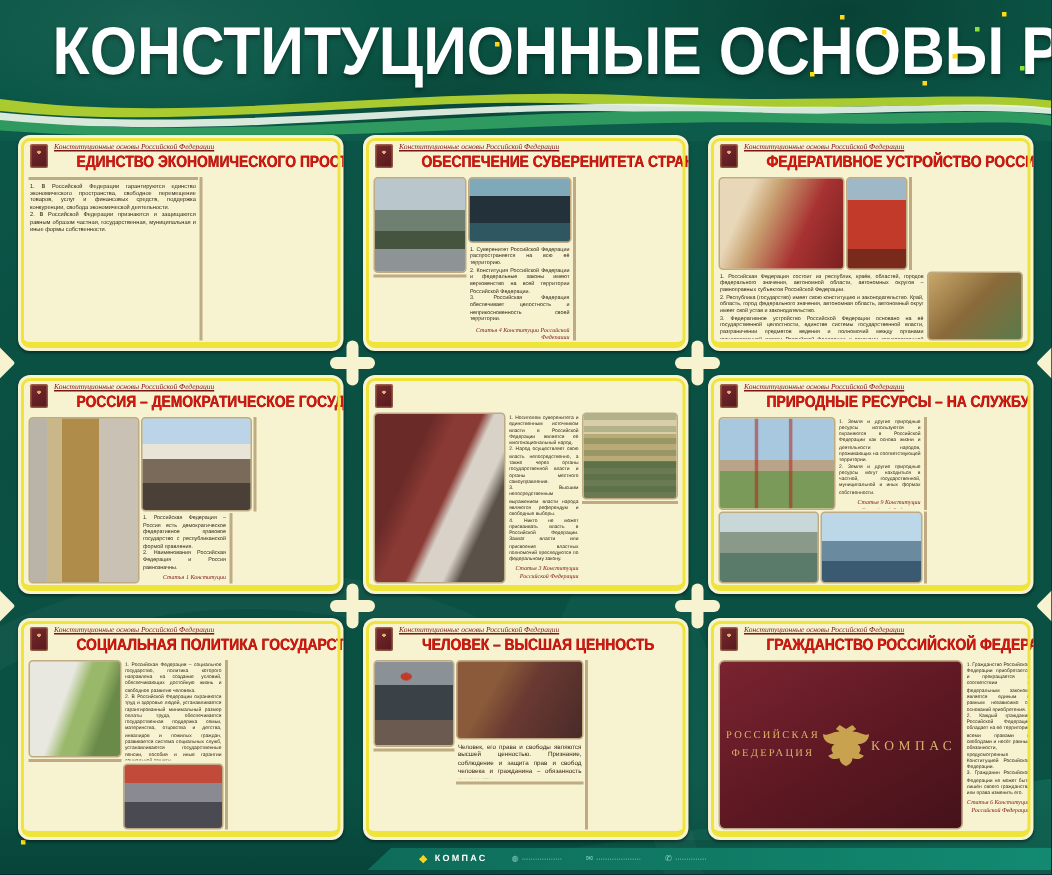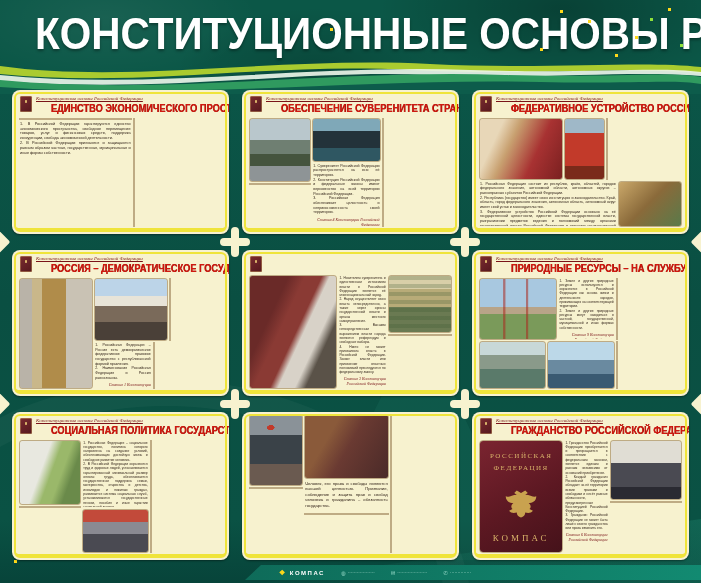--- a/index.html
+++ b/index.html
@@ -121,22 +121,22 @@
        radial-gradient(7px 5px at 88% 22%,#e8ecf0 0 60%,transparent 66%),
        linear-gradient(#d8e0e8 0 22%,#3a4a5a 22% 74%,#2a3442 74%);}
   .f8d{background:linear-gradient(120deg,#9a6aa8 0 28%,#c8a0b8 46% 58%,#7a8a5a 74%);}
   .f8e{background:repeating-linear-gradient(rgba(120,85,40,.3) 0 2px,transparent 2px 5px),
        linear-gradient(#c8a868 0 58%,#8a6a40 58%);}
   .f9b{background:linear-gradient(#e0ddd4 0 38%,#4a4a52 38% 80%,#2a2a32 80%);}
   .f9c{background:linear-gradient(#b89a6a 0 26%,#8a6a4a 26% 68%,#5a4432 68%);}
   
   .passport{border-radius:3px;outline:1px solid rgba(120,85,40,.45);flex:none;
     background:linear-gradient(150deg,#7a2430,#5c1822 55%,#45121a);
-    color:#d9b36a;display:flex;flex-direction:column;align-items:center;
-    justify-content:space-between;padding:10px 4px 9px;box-sizing:border-box;
+    color:#d9b36a;display:flex;flex-direction:row;align-items:center;
+    padding:10px 4px 9px;box-sizing:border-box;
     font-family:"Liberation Serif",serif;text-align:center;}
   .pp-country{font-size:7px;letter-spacing:1.5px;white-space:pre-line;line-height:1.7;}
   .pp-label{font-size:9px;letter-spacing:3px;}
   .pp-eagle{width:34px;height:30px;}
   
   .footer{position:absolute;right:0;bottom:3px;height:15px;width:456px;
     background:linear-gradient(90deg,#0e6b59,#128a71);
     clip-path:polygon(16px 0,100% 0,100% 100%,0 100%);
     display:flex;align-items:center;gap:16px;padding-left:34px;box-sizing:border-box;}
   .brand{display:flex;align-items:center;gap:3px;color:#fff;font-weight:bold;
@@ -334,20 +334,27 @@
 2. В Российской Федерации охраняются труд и здоровье людей, устанавливается гарантированный минимальный размер оплаты труда, обеспечивается государственная поддержка семьи, материнства, отцовства и детства, инвалидов и пожилых граждан, развивается система социальных служб, устанавливаются государственные пенсии, пособия и иные гарантии социальной защиты.</div>
 
           </div>
           <div class="ph f7c" style="flex:0 0 38%"></div>
         </div>
         <div class="ph f7d grow"></div>
       </div>
     </section>
 
     <section class="panel">
+      <div class="p-head">
+        <div class="book"></div>
+        <div class="p-head-right">
+          <div class="kicker">Конституционные основы Российской Федерации</div>
+          <div class="p-title">ЧЕЛОВЕК – ВЫСШАЯ ЦЕННОСТЬ</div>
+        </div>
+      </div>
       <div class="p-cont row">
         <div class="col" style="flex:0 0 26%">
           <div class="ph f8a" style="flex:0 0 51%"></div>
           <div class="ph f8d grow"></div>
         </div>
         <div class="col" style="flex:0 0 41%">
           <div class="ph f8b" style="flex:0 0 46%"></div>
           <div class="tb" style="flex:0 0 22%">
             <div class="body fs42">Человек, его права и свободы являются высшей ценностью. Признание, соблюдение и защита прав и свобод человека и гражданина – обязанность государства.</div>
 

